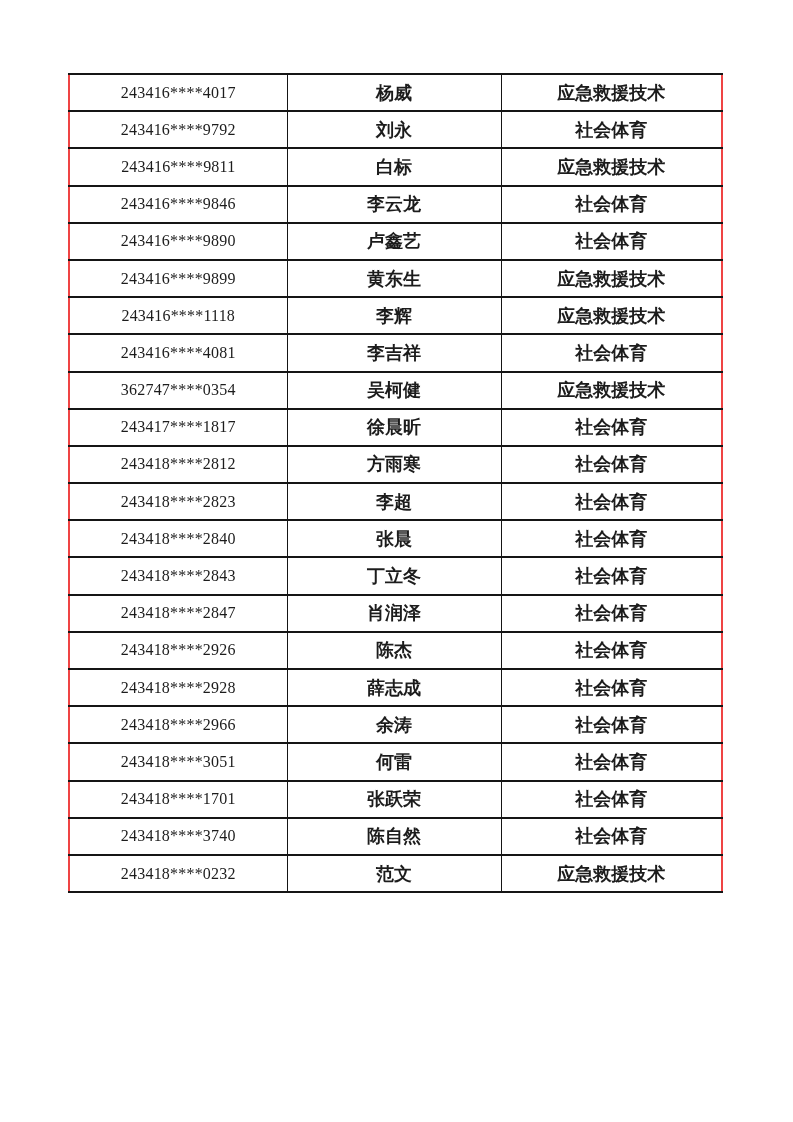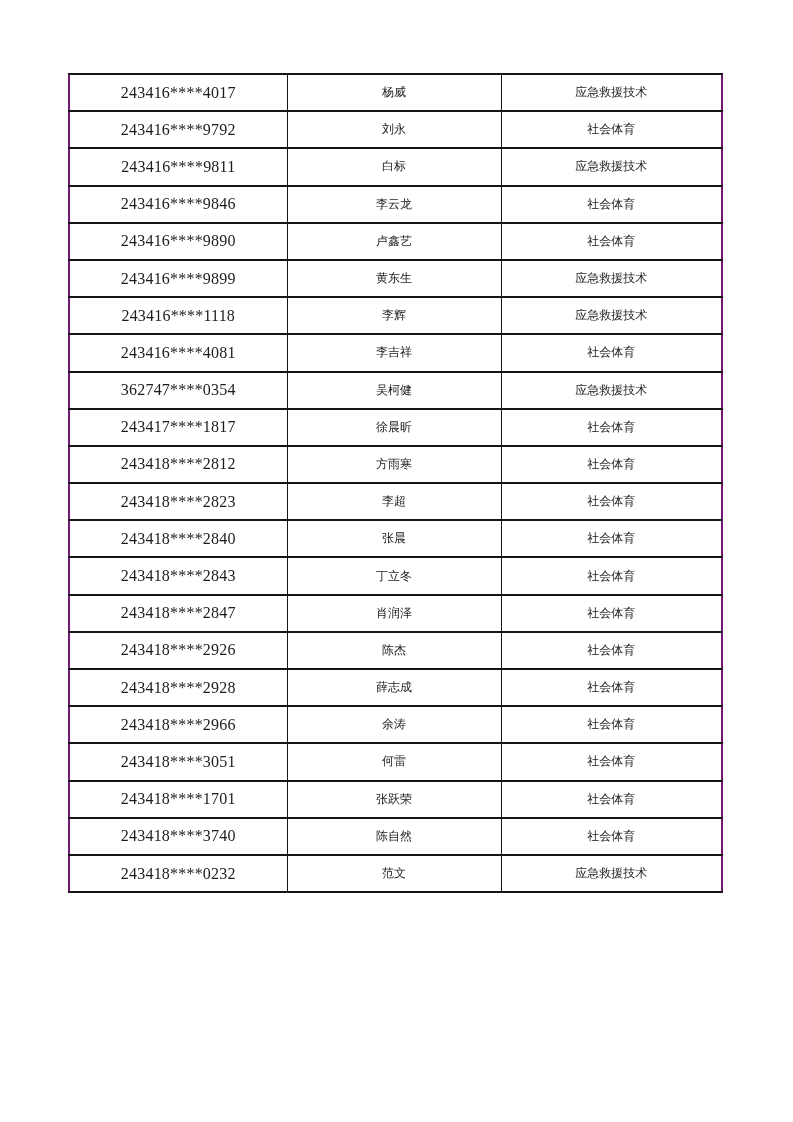--- a/index.html
+++ b/index.html
@@ -37,30 +37,31 @@
     border-top: 2px solid #151515;
     border-bottom: 2px solid #151515;
     height: 35.2px;
     text-align: center;
     vertical-align: middle;
     padding: 0 4px;
     overflow: hidden;
     white-space: nowrap;
   }
   table.roster {
-    border: 2px solid #701a75;
+    border: 2px solid #ef4444;
     padding-left: 8px;
   }
   td.cell-exam-id {
     font-size: 16px;
     letter-spacing: 0.2px;
   }
   td.cell-name,
   td.cell-major {
-    font-size: 12px;
+    font-size: 18px;
+    font-weight: bold;
   }
 </style>
 </head>
 <body>
 
 <div class="page">
   <table class="roster">
     <colgroup>
       <col style="width:218px">
       <col style="width:214px">

